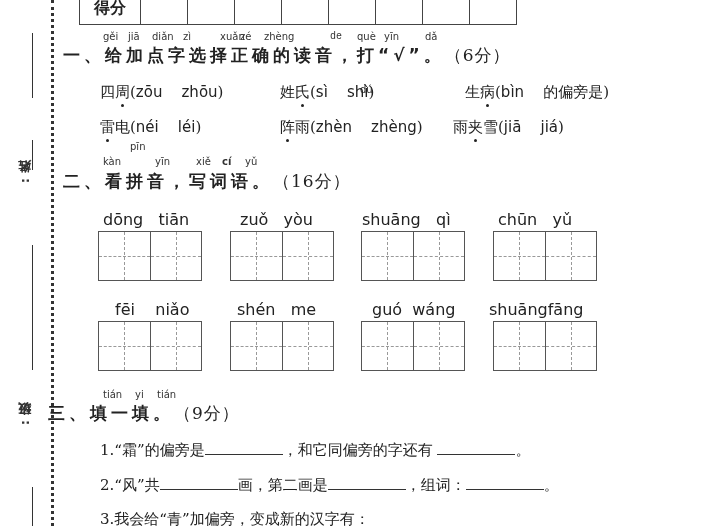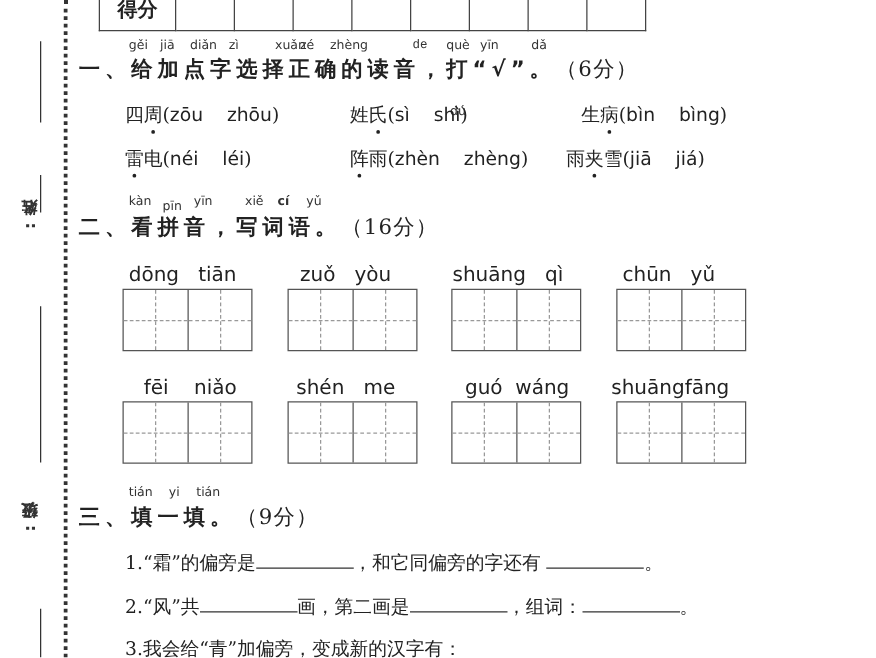--- a/index.html
+++ b/index.html
@@ -101,36 +101,36 @@
     <span>一、给加点字选择正确的读音，打“√”。</span><span class="pts">（6分）</span>
   </div>
 
   <div class="item" style="left:100px;top:83px;">
     <span>四</span><span class="dotted-char">周</span>(<span class="opt">zōu</span>&nbsp;&nbsp;&nbsp;&nbsp;<span class="opt">zhōu</span>)
   </div>
   <div class="item" style="left:280px;top:83px;">
     <span>姓</span><span class="dotted-char">氏</span>(<span class="opt">sì</span>&nbsp;&nbsp;&nbsp;&nbsp;<span class="opt">shì</span>)
   </div>
   <div class="item" style="left:465px;top:83px;">
-    <span>生</span><span class="dotted-char">病</span>(<span class="opt">bìn</span>&nbsp;&nbsp;&nbsp;&nbsp;<span class="opt">bìng</span>)
+    <span>生</span><span class="dotted-char">病</span>(<span class="opt">bìn</span>&nbsp;&nbsp;&nbsp;&nbsp;<span class="opt">的偏旁是</span>)
   </div>
   <div class="item" style="left:100px;top:118px;">
     <span class="dotted-char">雷</span><span>电</span>(<span class="opt">néi</span>&nbsp;&nbsp;&nbsp;&nbsp;<span class="opt">léi</span>)
   </div>
   <div class="item" style="left:280px;top:118px;">
     <span class="dotted-char">阵</span><span>雨</span>(<span class="opt">zhèn</span>&nbsp;&nbsp;&nbsp;&nbsp;<span class="opt">zhèng</span>)
   </div>
   <div class="item" style="left:453px;top:118px;">
     <span>雨</span><span class="dotted-char">夹</span><span>雪</span>(<span class="opt">jiā</span>&nbsp;&nbsp;&nbsp;&nbsp;<span class="opt">jiá</span>)
   </div>
 </div>
 
 <div>
   <span class="py" style="left:103px;top:156px;">kàn</span>
-  <span class="py" style="left:130px;top:160px;">pīn</span>
+  <span class="py" style="left:130px;top:141px;">pīn</span>
   <span class="py" style="left:155px;top:156px;">yīn</span>
   <span class="py" style="left:196px;top:156px;">xiě</span>
   <span class="py" style="left:222px;top:156px;font-weight:bold;">cí</span>
   <span class="py" style="left:245px;top:156px;">yǔ</span>
   <div class="heading" style="left:63px;top:170px;">
     <span>二、看拼音，写词语。</span><span class="pts">（16分）</span>
   </div>
 
   <div class="word-py" style="left:103px;top:210px;"><span>dōng</span>&nbsp;&nbsp;&nbsp;<span>tiān</span></div>
   <div class="grid" style="left:98px;top:231px;">
@@ -178,21 +178,21 @@
   <div class="grid" style="left:493px;top:321px;">
       <div class="cell"></div>
       <div class="cell"></div>
     </div>
 </div>
 
 <div>
   <span class="py" style="left:103px;top:389px;">tián</span>
   <span class="py" style="left:135px;top:389px;">yi</span>
   <span class="py" style="left:157px;top:389px;">tián</span>
-  <div class="heading" style="left:63px;top:402px;text-align:center;">
+  <div class="heading" style="left:48px;top:402px;text-align:center;">
     <span>三、填一填。</span><span class="pts">（9分）</span>
   </div>
 
   <div class="fill-line" style="left:100px;top:440px;">
     <span>1.“霜”的偏旁是</span><span class="blank" style="width:78px;"></span><span>，和它同偏旁的字还有</span>&nbsp;<span class="blank" style="width:78px;"></span><span>。</span>
   </div>
   <div class="fill-line" style="left:100px;top:475px;">
     <span>2.“风”共</span><span class="blank" style="width:78px;"></span><span>画，第二画是</span><span class="blank" style="width:78px;"></span><span>，组词：</span><span class="blank" style="width:78px;"></span><span>。</span>
   </div>
   <div class="fill-line" style="left:100px;top:510px;">

